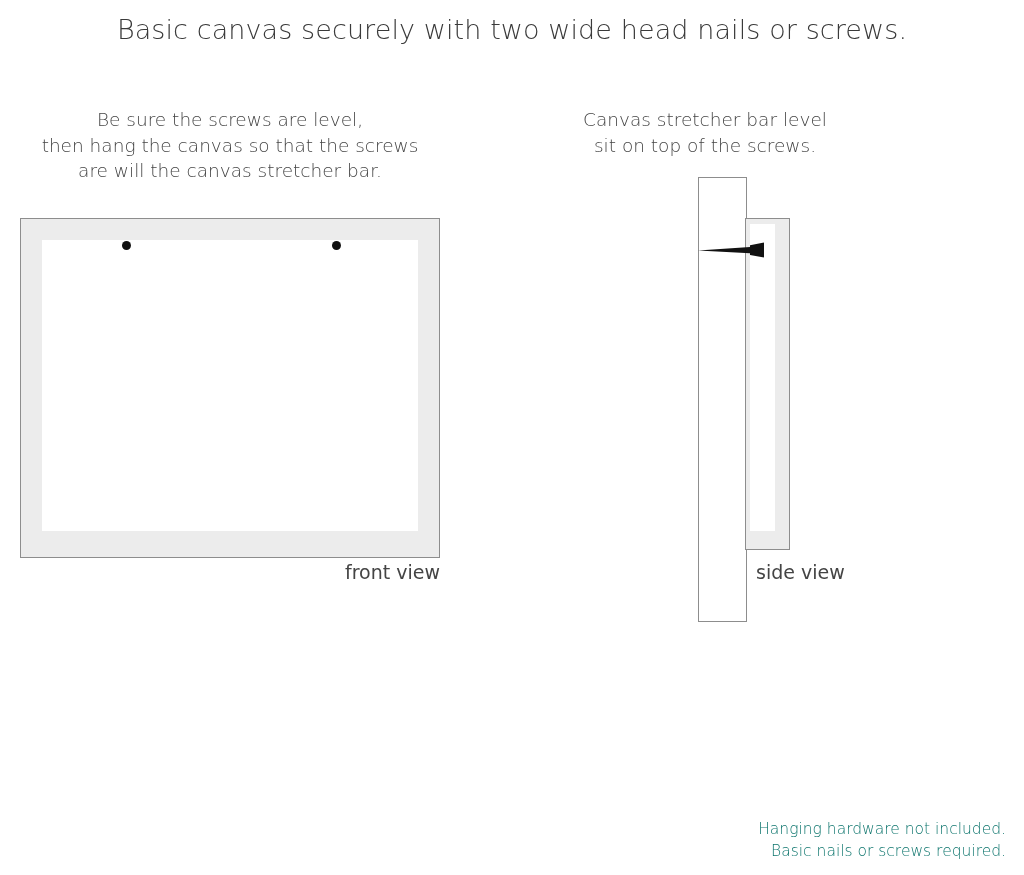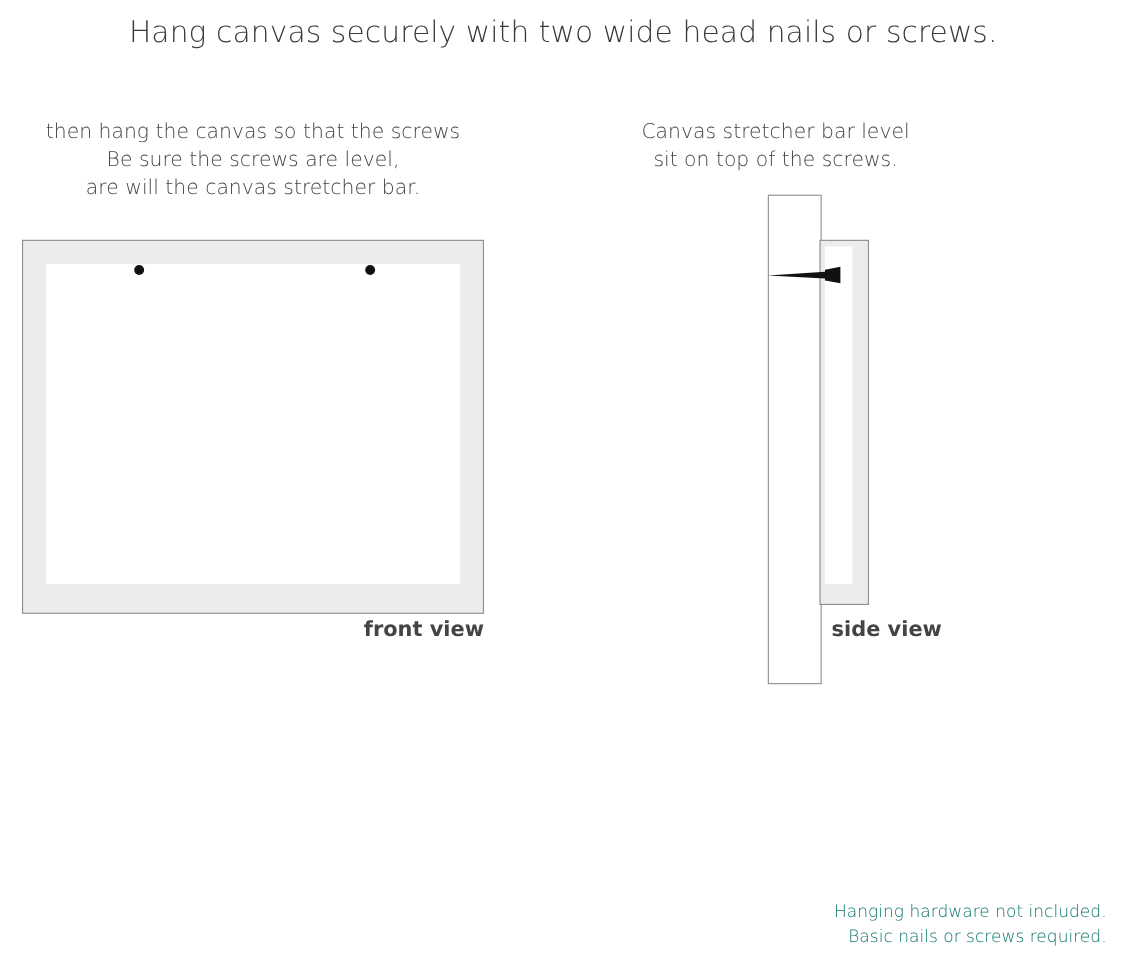--- a/index.html
+++ b/index.html
@@ -73,21 +73,21 @@
     height: 9px;
     border-radius: 50%;
     background: #111111;
   }
   .fv-dot-left  { left: 101px; top: 22px; }
   .fv-dot-right { left: 311px; top: 22px; }
 
   .label {
     position: absolute;
     font-size: 19px;
-    font-weight: 700;
+    font-weight: 400;
     color: #444444;
     white-space: nowrap;
   }
   .label-front { left: 20px; top: 561px; width: 420px; text-align: right; }
   .label-side  { left: 756px; top: 561px; text-align: center; }
 
   
   .sideview {
     position: absolute;
     left: 690px;
@@ -141,25 +141,25 @@
     font-size: 15.5px;
     font-weight: 300;
     line-height: 22px;
     color: #0f766e;
     white-space: nowrap;
   }
 </style>
 </head>
 <body>
 
-<div class="title">Hang canvas securely with two wide head nails or screws.</div>
+<div class="title">Basic canvas securely with two wide head nails or screws.</div>
 
 <div class="caption caption-left">
+  <div>Be sure the screws are level,</div>
   <div>then hang the canvas so that the screws</div>
-  <div>Be sure the screws are level,</div>
   <div>are will the canvas stretcher bar.</div>
 </div>
 
 <div class="caption caption-right">
   <div>Canvas stretcher bar level</div>
   <div>sit on top of the screws.</div>
 </div>
 
 <div class="frontview">
   <div class="fv-frame">

